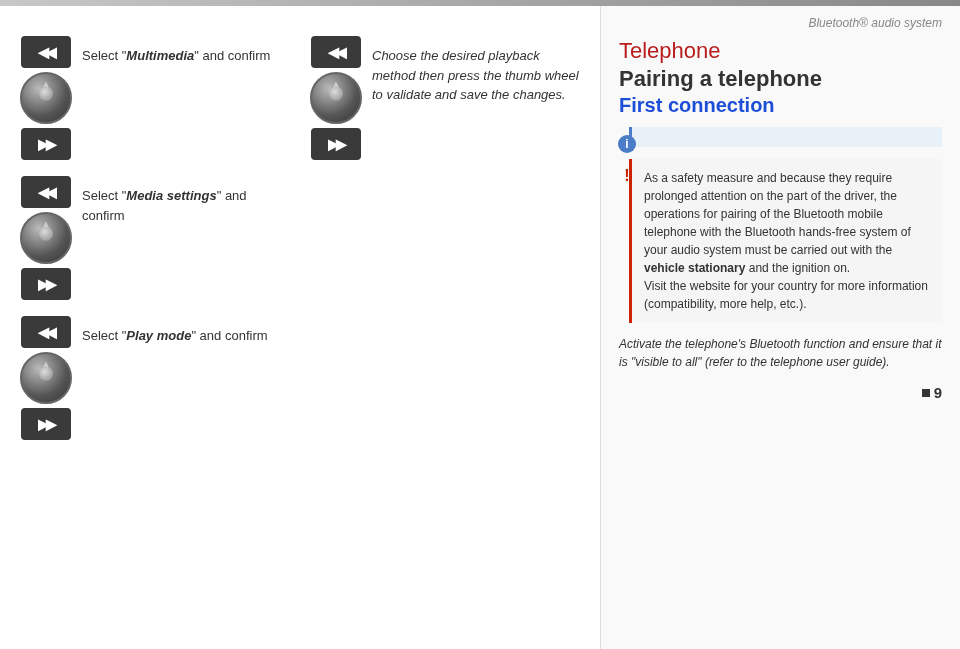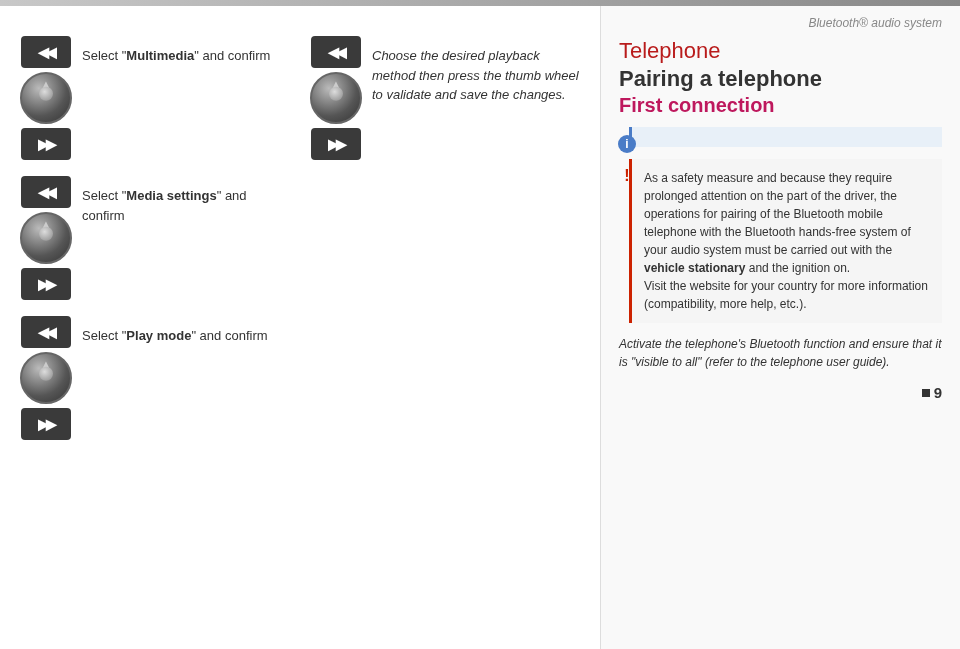--- a/index.html
+++ b/index.html
@@ -57,20 +57,21 @@
 
     .instruction-text {
       font-size: 13px;
       color: #333;
       line-height: 1.5;
       padding-top: 6px;
     }
 
     .instruction-text strong {
       font-weight: bold;
+      font-style: italic;
     }
 
     
     .left-columns {
       display: flex;
       gap: 0;
     }
 
     .col-left {
       width: 280px;
@@ -105,21 +106,21 @@
 
     .section-heading-bold {
       font-size: 22px;
       color: #333;
       font-weight: bold;
       margin-bottom: 2px;
     }
 
     .section-heading-bold2 {
       font-size: 20px;
-      color: #be185d;
+      color: #1d4ed8;
       font-weight: bold;
       margin-bottom: 10px;
     }
 
     .info-box {
       background: #e8f0f8;
       border-left: 3px solid #4a7cc7;
       padding: 10px 12px;
       margin-bottom: 12px;
       font-size: 12px;

